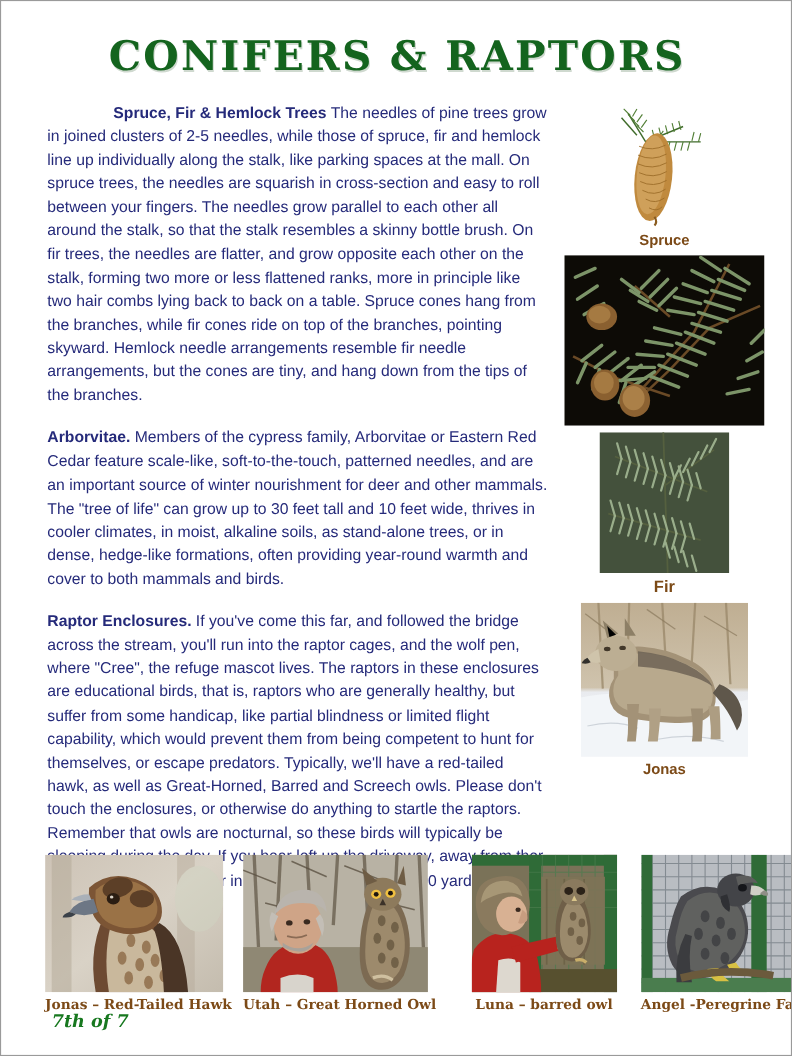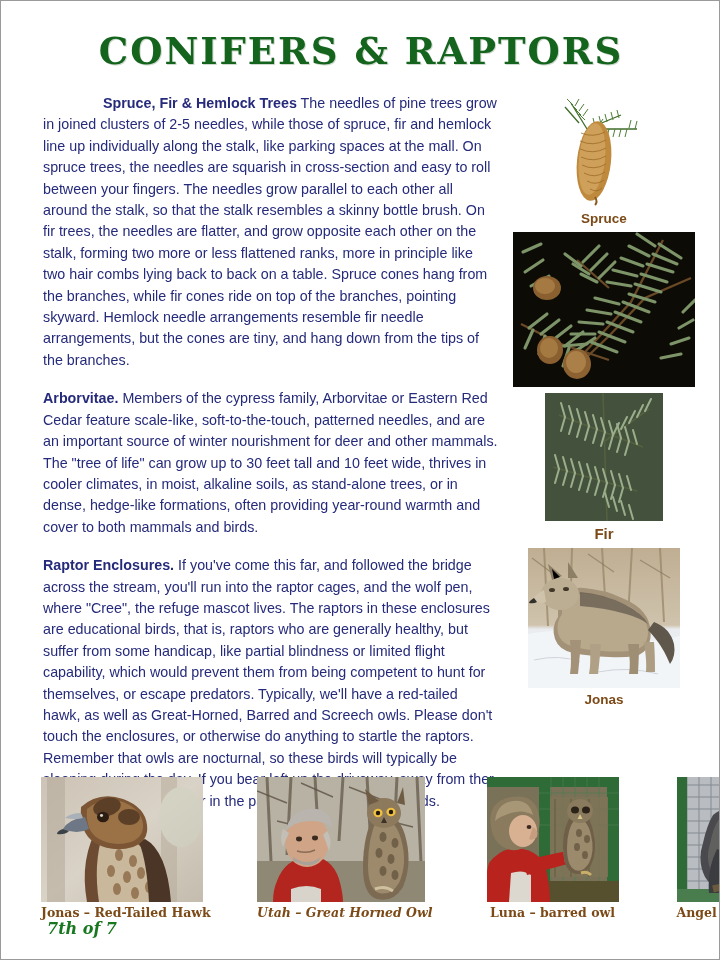--- a/index.html
+++ b/index.html
@@ -68,25 +68,24 @@
   .caption.small { font-size: 15px; }
 
   
   .strip {
     position: absolute;
     left: 40px;
     top: 776px;
     width: 660px;
     display: flex;
     align-items: flex-end;
-    gap: 36px;
   }
   .strip .cell { text-align: center; }
   .strip .cell.c1 { width: 162px; margin-right: 18px; }
-  .strip .cell.c2 { width: 188px; margin-right: 18px; font-style: italic; }
+  .strip .cell.c2 { width: 188px; margin-right: 32px; }
   .strip .cell.c3 { width: 140px; margin-right: 22px; }
   .strip .cell.c4 { width: 138px; }
   .strip .caption {
     font-size: 12.5px;
     font-family: "DejaVu Serif", "Liberation Serif", serif;
     font-weight: bold;
     margin-top: 3px;
     white-space: nowrap;
   }
   .strip .cell.c1 .caption,

